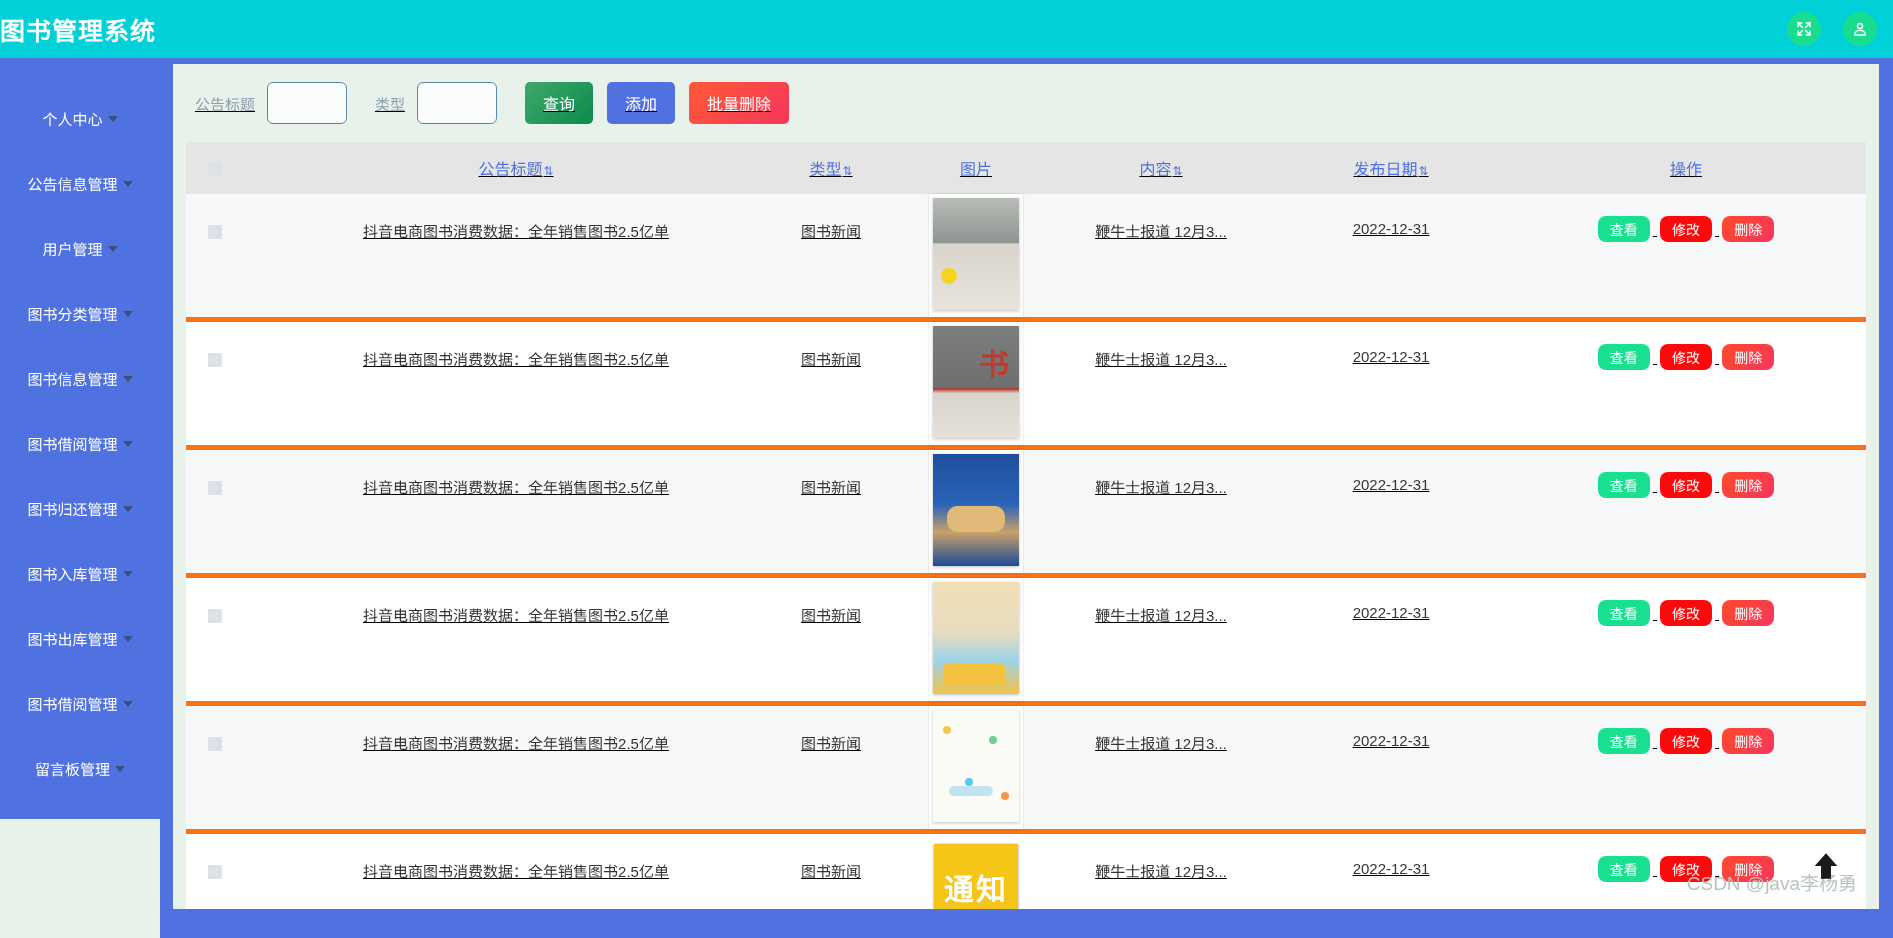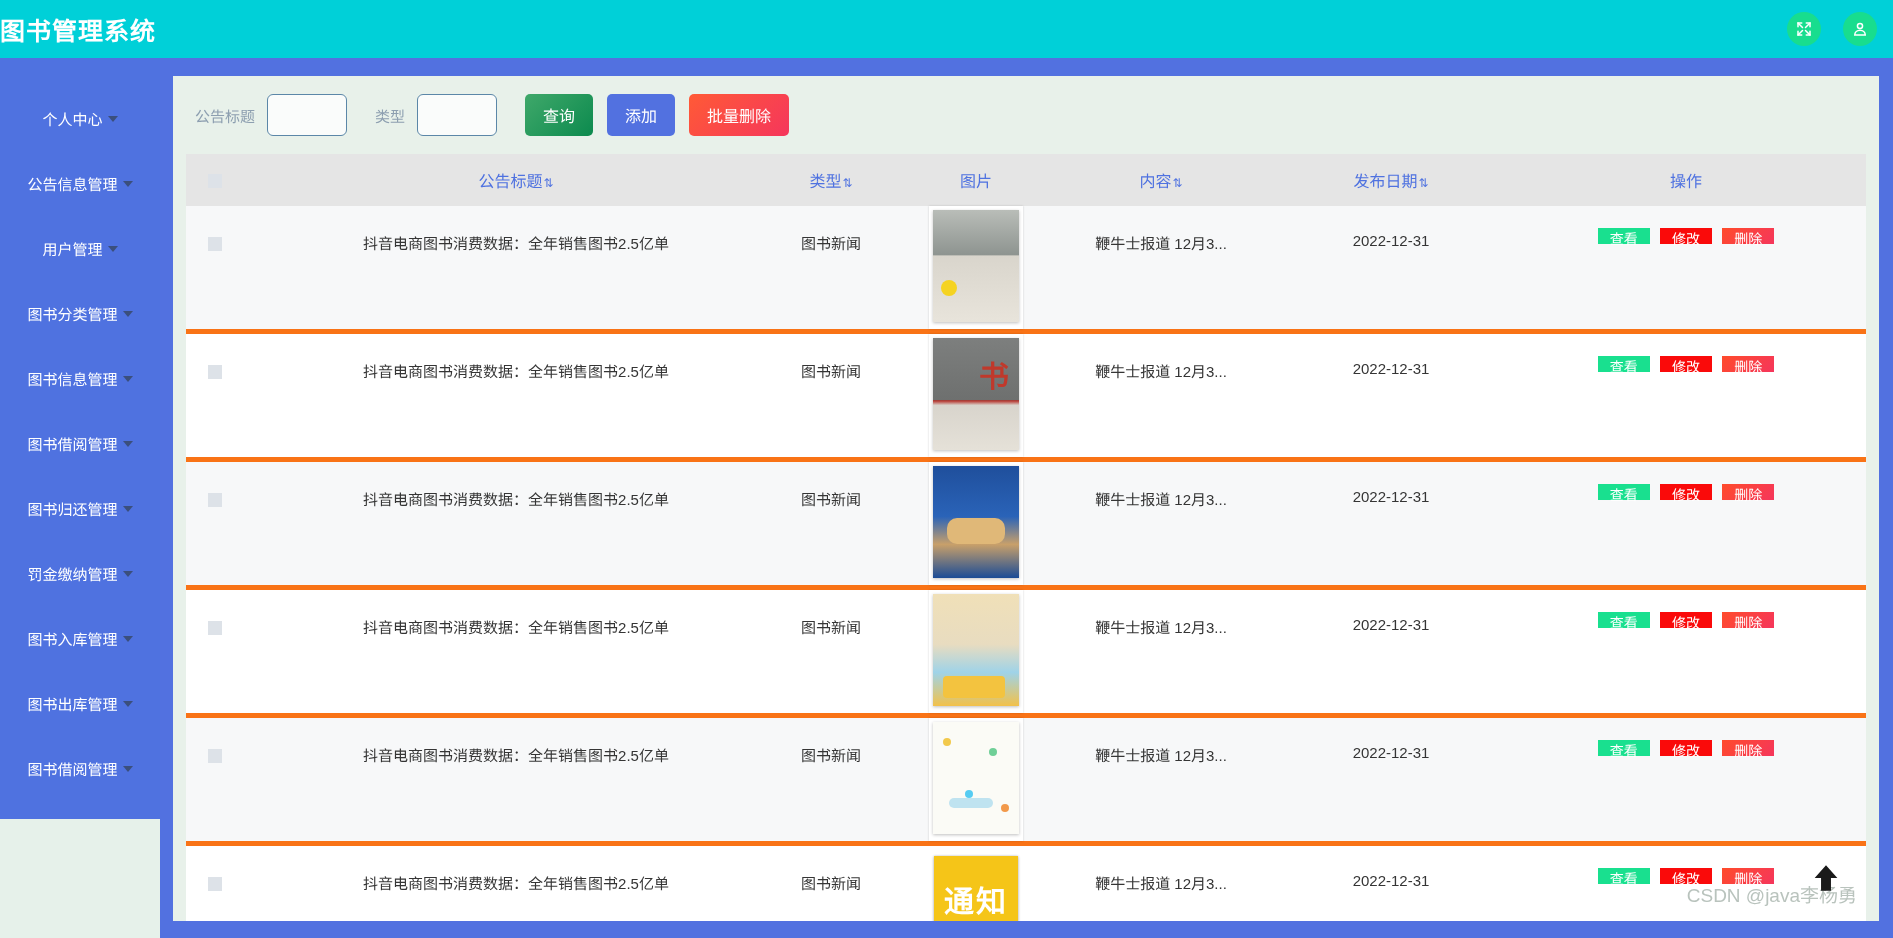--- a/index.html
+++ b/index.html
@@ -61,24 +61,25 @@
   }
 
   
   .main {
     position: absolute; top: 58px; left: 160px;
     width: 1733px; height: 880px;
     background: #5271e0;
     padding: 0;
   }
   .panel {
-    position: absolute; top: 18px; left: 13px;
+    position: absolute; top: 6px; left: 13px;
     width: 1706px; height: 845px;
     background: #e8f1ea;
     overflow: hidden;
+    text-decoration: underline;
   }
 
   
   .toolbar {
     height: 78px;
     display: flex; align-items: center;
     padding-left: 22px;
     gap: 0px;
   }
   .field-label {
@@ -148,22 +149,22 @@
   tbody tr.even { background: #ffffff; }
   tbody tr { border-bottom: 5px solid #f97316; }
   td.cell-chk { text-align: left; padding-left: 22px; vertical-align: top; padding-top: 28px; }
   td.cell-title { text-align: center; vertical-align: top; padding-top: 26px; }
   td.cell-type  { text-align: center; vertical-align: top; padding-top: 26px; }
   td.cell-txt   { text-align: center; vertical-align: top; padding-top: 26px; }
   td.cell-act   { text-align: center; vertical-align: top; padding-top: 22px; }
   td.cell-img   { text-align: center; vertical-align: middle; }
 
   .abtn {
-    height: 16px;
-    border: none; border-radius: 0;
+    height: 26px;
+    border: none; border-radius: 8px;
     color: #ffffff; font-size: 14px;
     padding: 0 12px; margin: 0 3px;
     cursor: pointer;
     font-family: "Liberation Sans", sans-serif;
     text-align: right;
   }
   .abtn-view   { background: #19e08f; }
   .abtn-edit   { background: #fa0a0a; }
   .abtn-delete { background: linear-gradient(135deg,#ff4b2b 0%,#f5365c 100%); }
 
@@ -254,24 +255,20 @@
   </div>
   <div class="side-item">
     <span>图书借阅管理</span>
     <span class="caret"></span>
   </div>
   <div class="side-item">
     <span>图书归还管理</span>
     <span class="caret"></span>
   </div>
   <div class="side-item">
-    <span>罚金缴纳管理</span>
-    <span class="caret"></span>
-  </div>
-  <div class="side-item">
     <span>图书入库管理</span>
     <span class="caret"></span>
   </div>
   <div class="side-item">
     <span>图书出库管理</span>
     <span class="caret"></span>
   </div>
   <div class="side-item">
     <span>图书借阅管理</span>
     <span class="caret"></span>

